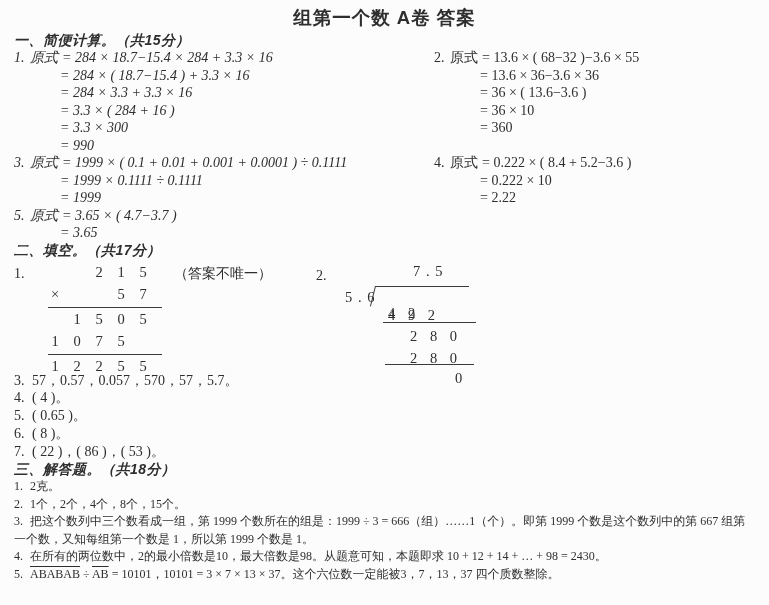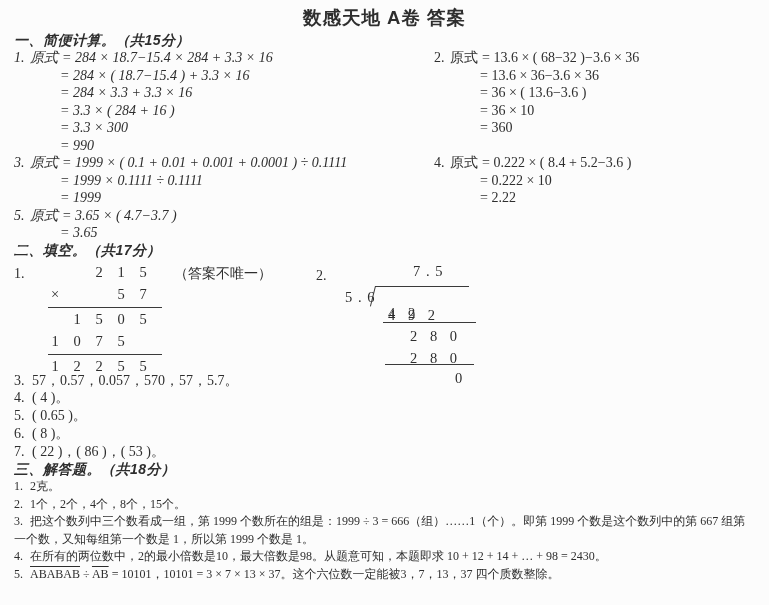--- a/index.html
+++ b/index.html
@@ -55,35 +55,35 @@
   
   .s3item{line-height:17.6px;font-size:12px;}
   .s3item .pnum{margin-right:4px;min-width:12px;}
   .ovl{text-decoration:overline;}
 </style>
 </head>
 <body>
 
 <div class="page">
 
-  <div class="title">数感天地 A卷 答案</div>
+  <div class="title">组第一个数 A卷 答案</div>
 
   <div class="sec-heading">一、简便计算。（共15分）</div>
 
   <div class="eqrow">
     <div class="eqcol-l">
       <div class="eqline"><span class="pnum">1.</span><span class="plabel">原式</span><span>= 284 × 18.7−15.4 × 284 + 3.3 × 16</span></div>
       <div class="eqline cont">= 284 × ( 18.7−15.4 ) + 3.3 × 16</div>
       <div class="eqline cont">= 284 × 3.3 + 3.3 × 16</div>
       <div class="eqline cont">= 3.3 × ( 284 + 16 )</div>
       <div class="eqline cont">= 3.3 × 300</div>
       <div class="eqline cont">= 990</div>
     </div>
     <div class="eqcol-r">
-      <div class="eqline"><span class="pnum">2.</span><span class="plabel">原式</span><span>= 13.6 × ( 68−32 )−3.6 × 36</span></div>
+      <div class="eqline"><span class="pnum">2.</span><span class="plabel">原式</span><span>= 13.6 × ( 68−32 )−3.6 × 55</span></div>
       <div class="eqline cont">= 13.6 × 36−3.6 × 36</div>
       <div class="eqline cont">= 36 × ( 13.6−3.6 )</div>
       <div class="eqline cont">= 36 × 10</div>
       <div class="eqline cont">= 360</div>
     </div>
   </div>
 
   <div class="eqrow">
     <div class="eqcol-l">
       <div class="eqline"><span class="pnum">3.</span><span class="plabel">原式</span><span>= 1999 × ( 0.1 + 0.01 + 0.001 + 0.0001 ) ÷ 0.1111</span></div>

